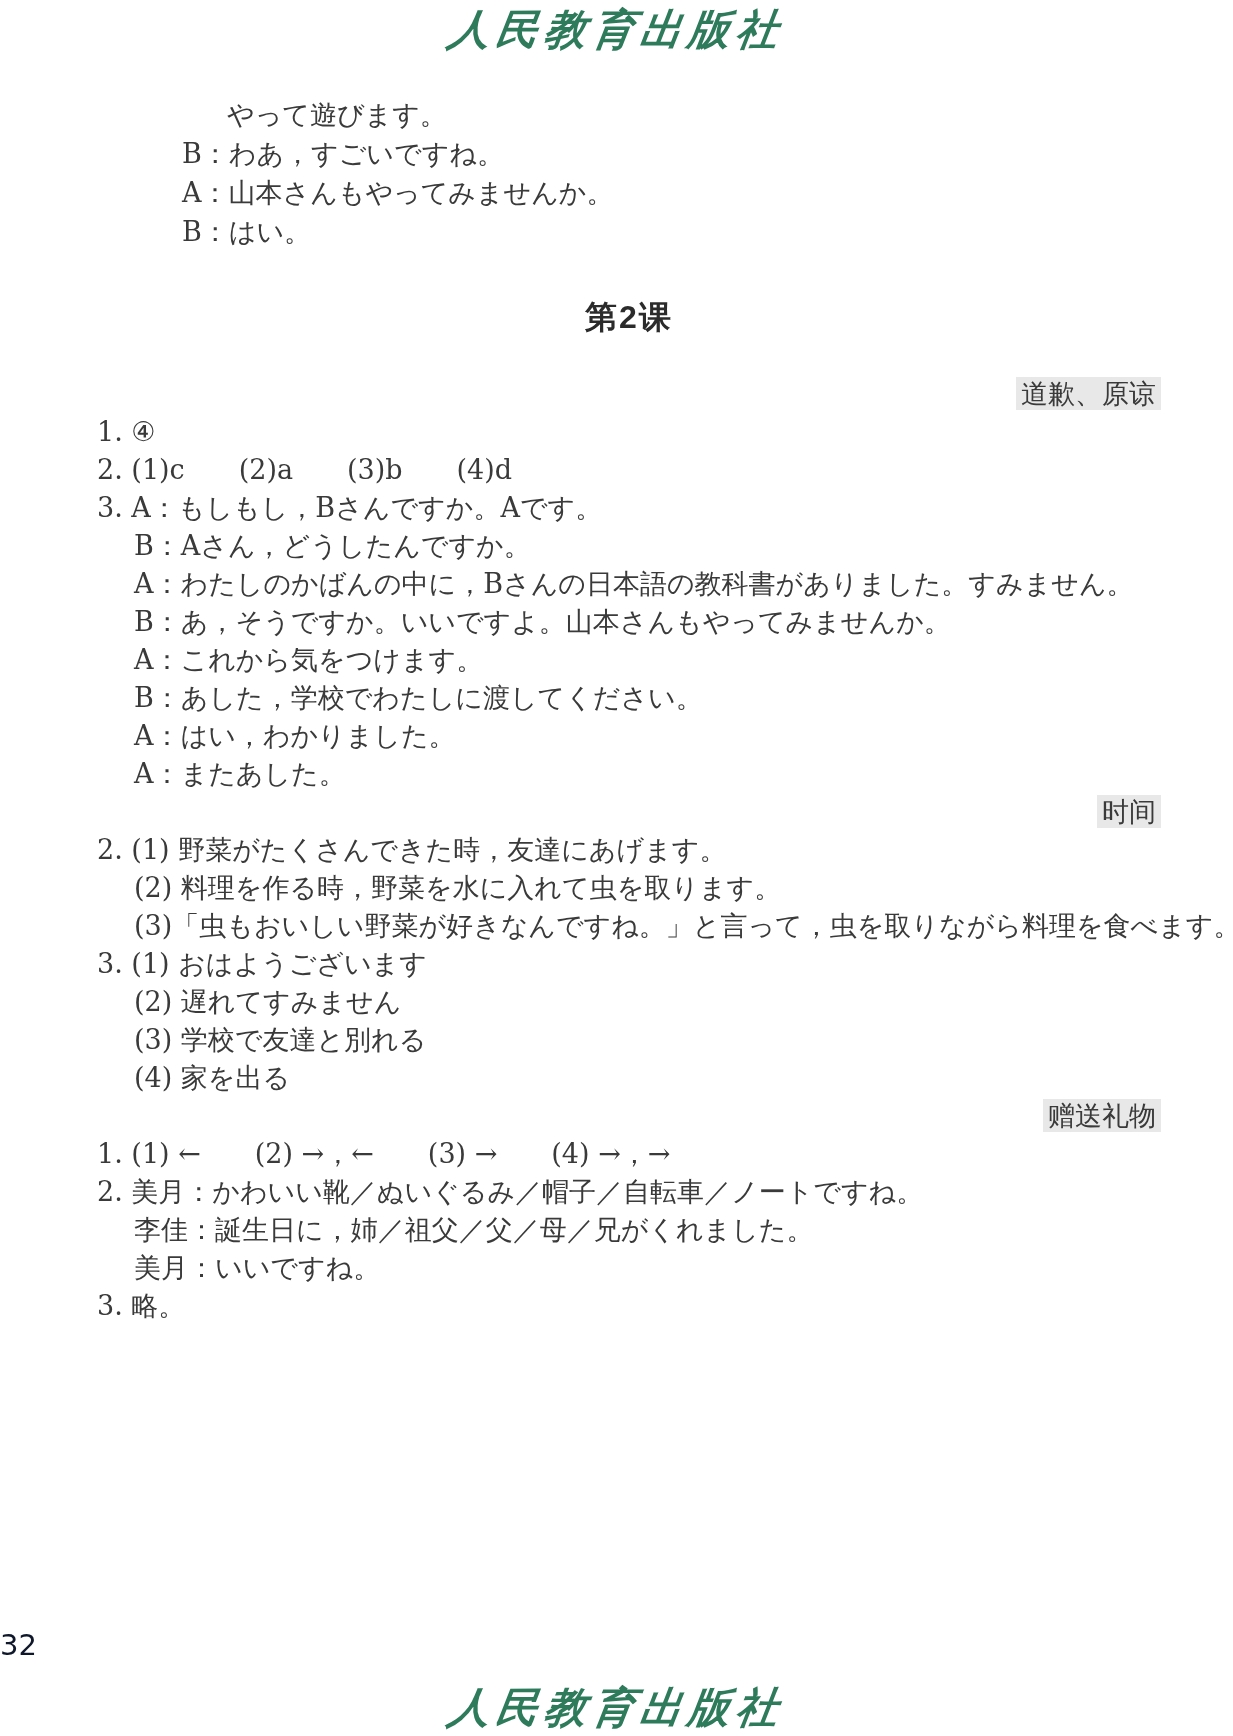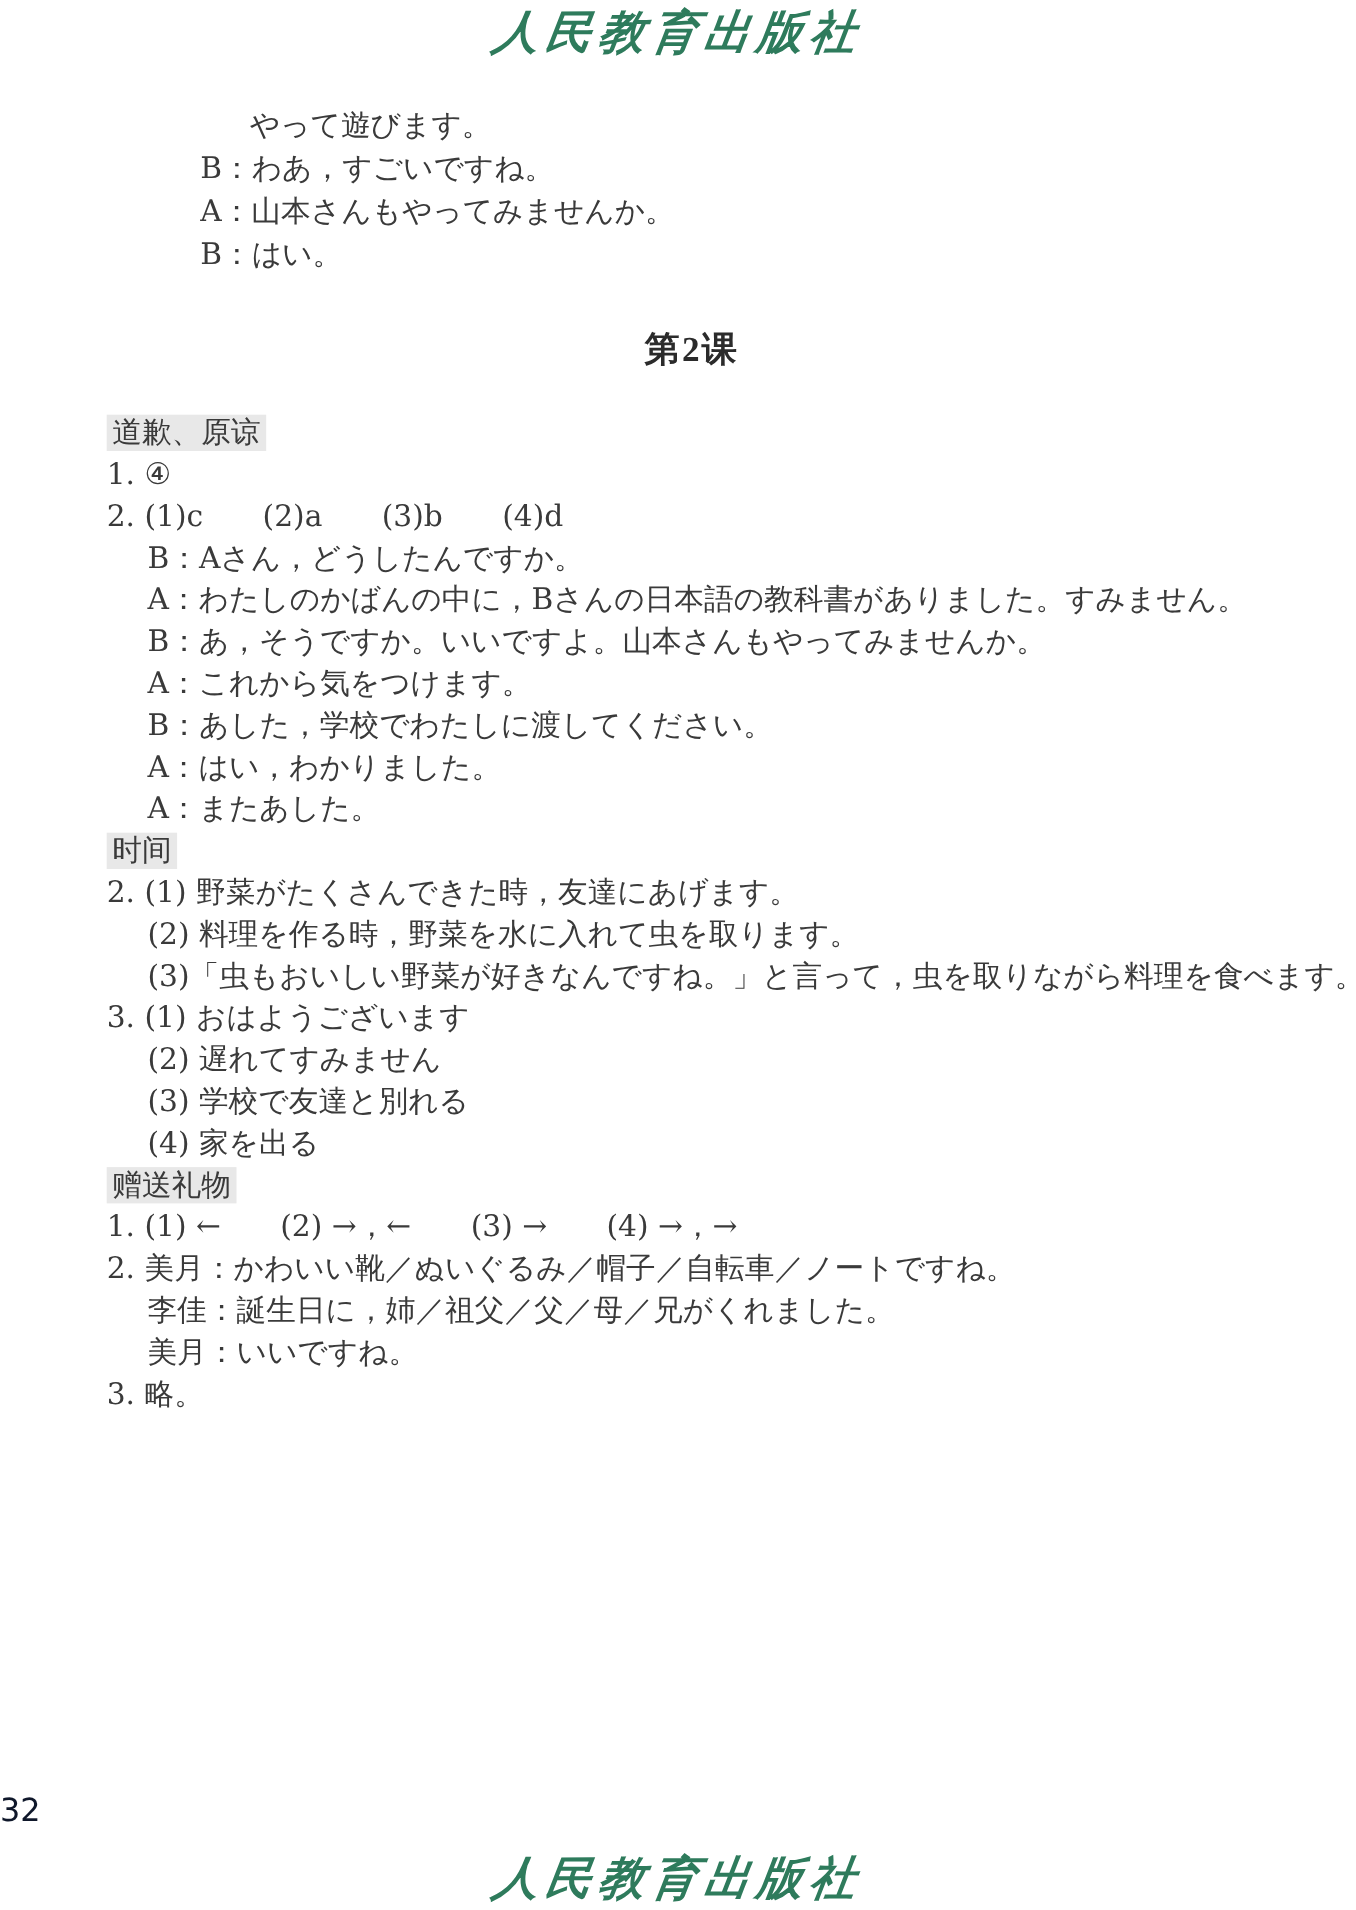--- a/index.html
+++ b/index.html
@@ -36,31 +36,31 @@
     margin:0;
     line-height:39px;
     white-space:nowrap;
   }
   .pad-speaker { padding-left:85px; }
   .pad-cont   { padding-left:130px; }
 
   .lesson-title {
     margin:44px 0 0 0;
     text-align:center;
-    font-family:Liberation Serif, serif;
+    font-family:Liberation Sans, sans-serif;
     font-weight:700;
     font-size:32px;
     line-height:44px;
     letter-spacing:2px;
     color:#2b2b2b;
   }
 
   .section-heading {
     margin:0;
-    text-align:left;
+    text-align:right;
     font-weight:400;
     font-size:27px;
     line-height:38px;
   }
   .section-heading.first { margin-top:36px; }
   .section-heading .hl {
     background:#e8e8e8;
     padding:1px 5px;
   }
 
@@ -96,20 +96,21 @@
       <p class="pad-speaker">A：山本さんもやってみませんか。</p>
       <p class="pad-speaker">B：はい。</p>
     </div>
 
     <h1 class="lesson-title">第2课</h1>
 
     <div class="sec">
       <h2 class="section-heading first"><span class="hl">道歉、原谅</span></h2>
       <p class="ln">1. ④</p>
       <p class="ln">2. (1)c　　(2)a　　(3)b　　(4)d</p>
+      <p class="ln">3. A：もしもし，Bさんですか。Aです。</p>
       <p class="ln sub">B：Aさん，どうしたんですか。</p>
       <p class="ln sub">A：わたしのかばんの中に，Bさんの日本語の教科書がありました。すみません。</p>
       <p class="ln sub">B：あ，そうですか。いいですよ。山本さんもやってみませんか。</p>
       <p class="ln sub">A：これから気をつけます。</p>
       <p class="ln sub">B：あした，学校でわたしに渡してください。</p>
       <p class="ln sub">A：はい，わかりました。</p>
       <p class="ln sub">A：またあした。</p>
     </div>
 
     <div class="sec">

